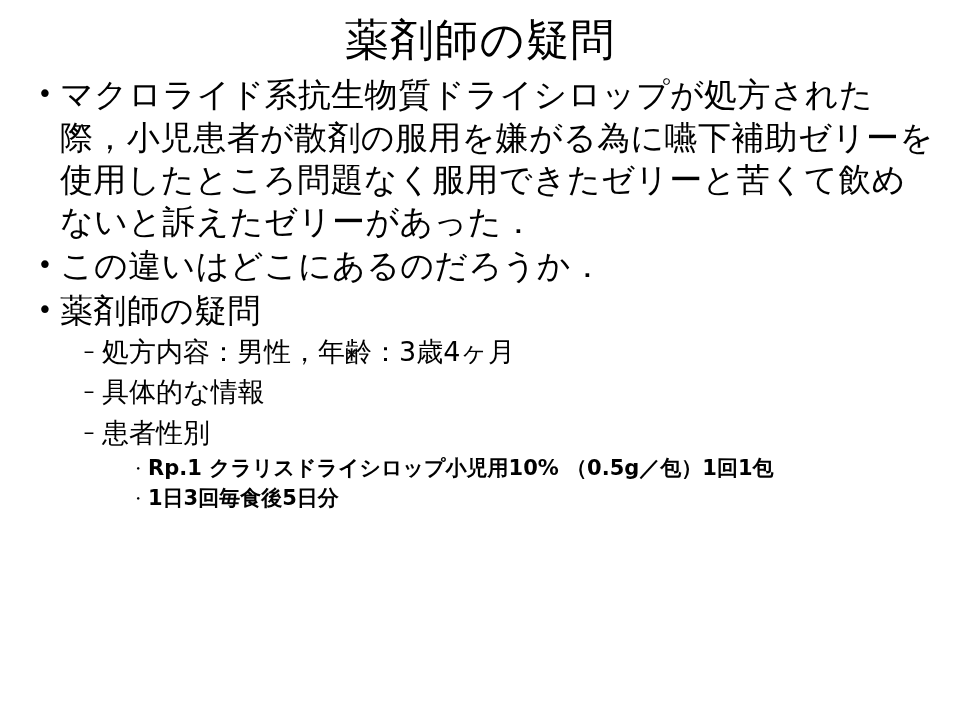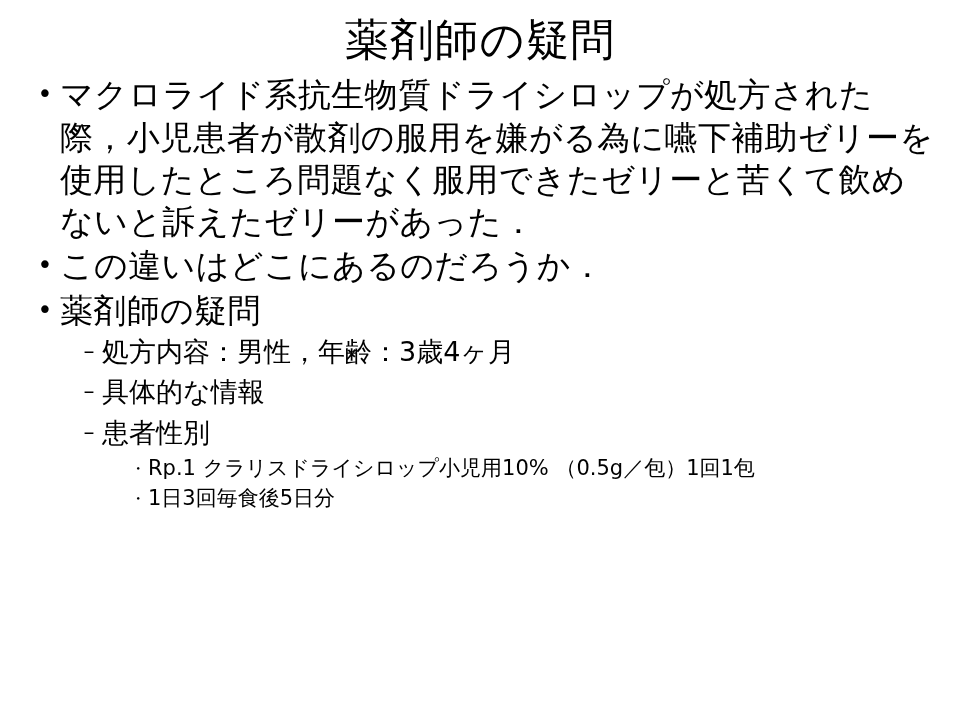--- a/index.html
+++ b/index.html
@@ -82,20 +82,21 @@
   .lvl3 .bullet {
     flex: 0 0 auto;
     width: 20px;
     text-align: center;
     font-size: 16px;
     line-height: 1.7;
   }
   .lvl3 .txt {
     flex: 1 1 auto;
     max-width: 790px;
+    font-weight: bold;
   }
 </style>
 </head>
 <body>
 
 <div class="slide">
 
   <h1 class="slide-title">薬剤師の疑問</h1>
 
   <div class="body-block">

